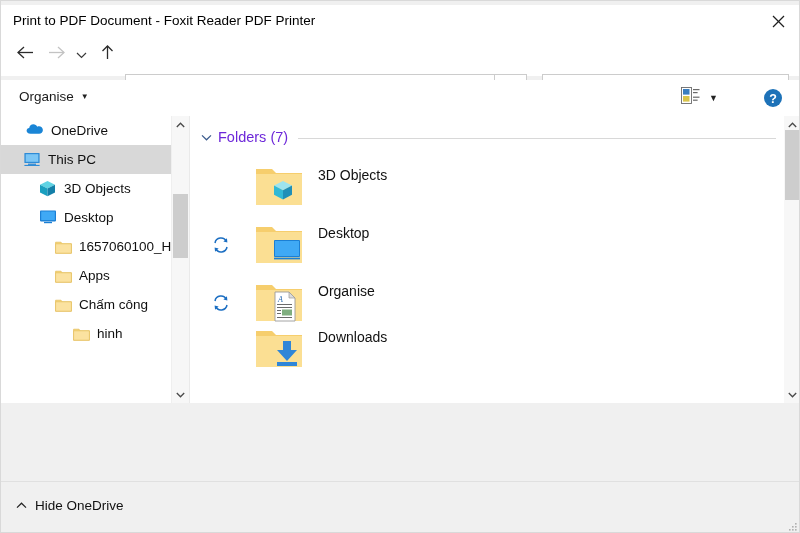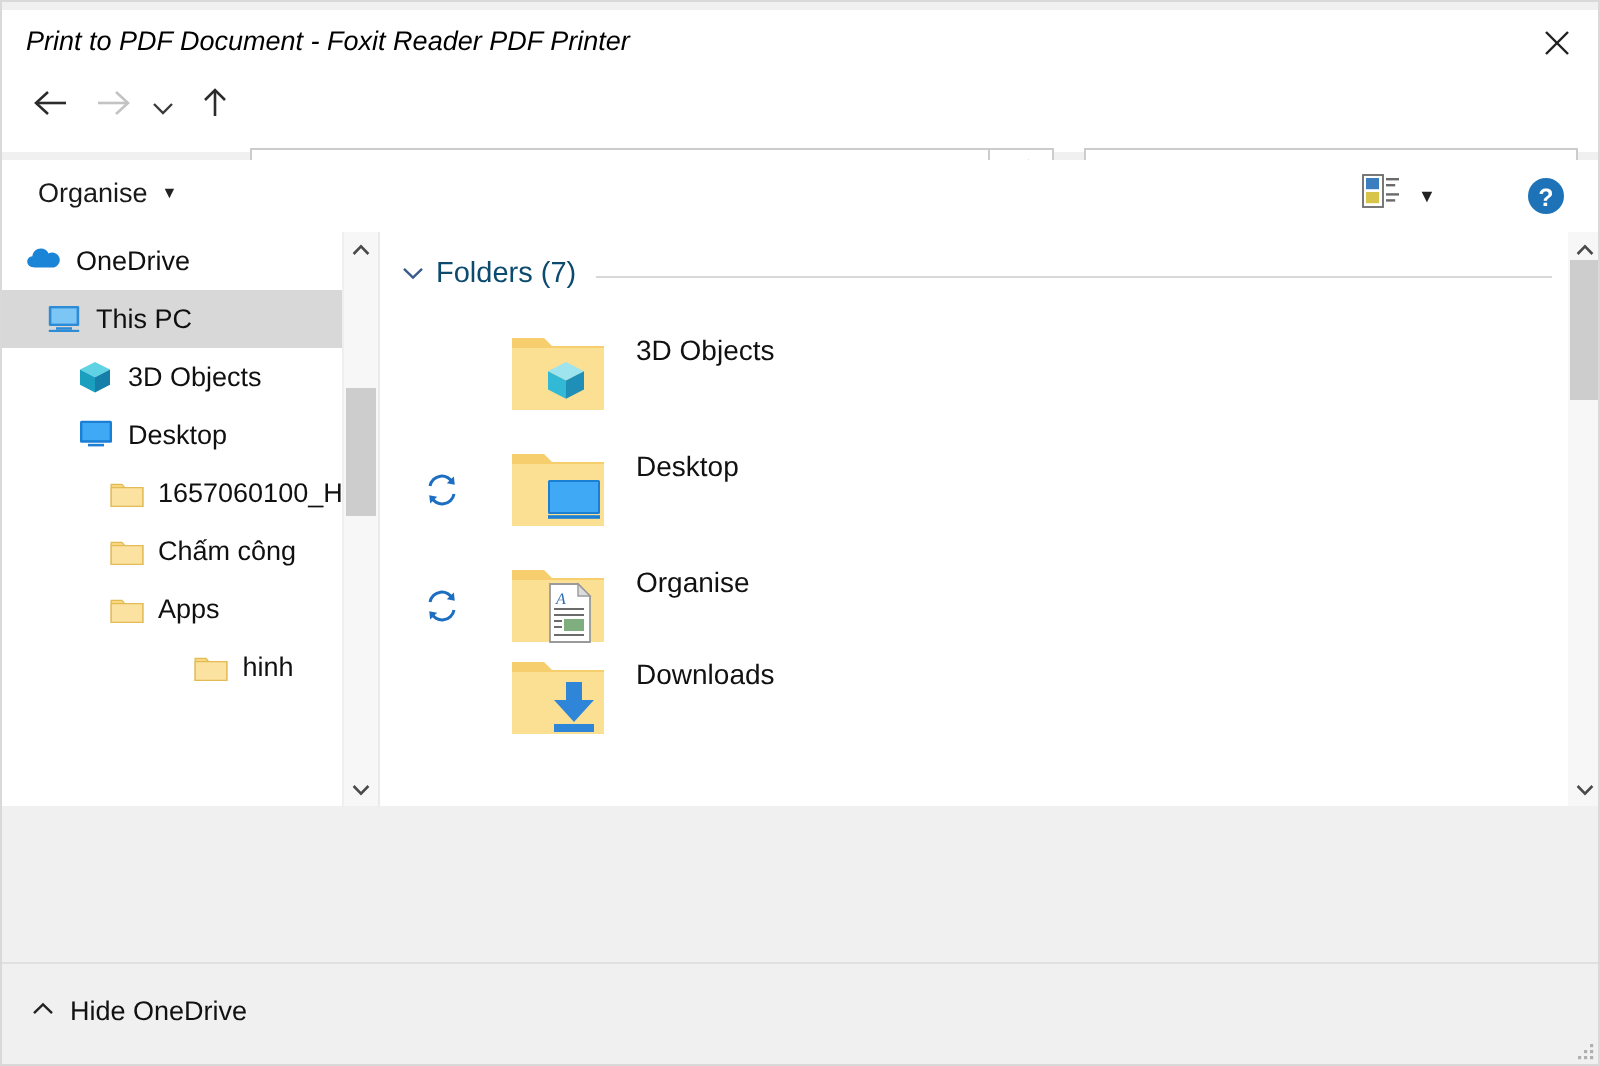--- a/index.html
+++ b/index.html
@@ -23,21 +23,20 @@
     border: 1px solid #d9d9d9;
     overflow: hidden;
   }
 
   
   .titlebar {
     position: absolute;
     left: 0; top: 4px;
     width: 800px; height: 33px;
     background: #ffffff;
-    font-style: italic;
   }
   .titlebar .title {
     position: absolute;
     left: 12px; top: 8px;
     font-size: 13.5px;
     color: #000000;
     white-space: nowrap;
   }
   .titlebar .closebtn {
     position: absolute;
@@ -214,21 +213,21 @@
     background: #ffffff;
     overflow: hidden;
   }
   .group-header {
     position: absolute;
     left: 11px; top: 13px;
     display: flex; align-items: center;
     width: 575px;
   }
   .group-chev { color: #3a5a8c; font-size: 11px; margin-right: 6px; }
-  .group-label { font-size: 14.5px; color: #0c4a6e; white-space: nowrap; }
+  .group-label { font-size: 14.5px; color: #6d28d9; white-space: nowrap; }
   .group-rule {
     flex: 1; height: 1px; background: #d8d8d8; margin-left: 10px; margin-top: 2px;
   }
   .frow {
     position: absolute;
     left: 0;
     width: 594px; height: 58px;
     display: flex; align-items: center;
   }
   .sync-badge {
@@ -419,21 +418,21 @@
           <circle cx="10" cy="10" r="9" fill="#1d72b8"></circle>
           <text x="10" y="14.8" font-family="Liberation Sans, sans-serif" font-size="12.5" font-weight="bold" fill="#ffffff" text-anchor="middle">?</text>
         </svg>
       </span>
     </div>
   </div>
 
   <div class="content">
 
     <div class="sidebar" id="tree">
-        <div class="tree-item" style="padding-left: 12px;">
+        <div class="tree-item" style="padding-left: 25px;">
           <span class="tree-ico"><svg width="18" height="13" viewBox="0 0 18 13">
               <path d="M4.6 11.8 C1.9 11.8 0.6 10.3 0.6 8.8 C0.6 7.4 1.7 6.2 3.2 6.1 C3.4 3.9 5.2 2.3 7.4 2.3 C9.1 2.3 10.6 3.3 11.3 4.7 C11.8 4.4 12.4 4.3 13 4.3 C15.1 4.3 16.8 5.9 16.9 7.9 C16.9 10 15.2 11.8 13.1 11.8 Z" fill="#1a85d6"></path>
             </svg></span>
           <span>OneDrive</span>
         </div>
         <div class="tree-item selected" style="padding-left: 22px;">
           <span class="tree-ico"><svg width="18" height="16" viewBox="0 0 18 16">
               <rect x="1.4" y="2" width="15.2" height="10" rx="0.6" fill="#2e8bd6"></rect>
               <rect x="2.7" y="3.2" width="12.6" height="7.6" fill="#7cc6f5"></rect>
               <rect x="5" y="12.6" width="8" height="1.3" fill="#2e8bd6"></rect>
@@ -462,30 +461,30 @@
               <path d="M0.6 2.2 h5.4 l1.3 1.6 h9.1 v9.4 h-15.8 z" fill="#f9d77e" stroke="#e3bb55" stroke-width="0.7"></path>
               <path d="M0.6 3.8 h15.8 v9.4 h-15.8 z" fill="#fbe2a0" stroke="#e3bb55" stroke-width="0.6"></path>
             </svg></span>
           <span>1657060100_Hà</span>
         </div>
         <div class="tree-item" style="padding-left: 54px;">
           <span class="tree-ico folder-ico"><svg width="17" height="14" viewBox="0 0 17 14">
               <path d="M0.6 2.2 h5.4 l1.3 1.6 h9.1 v9.4 h-15.8 z" fill="#f9d77e" stroke="#e3bb55" stroke-width="0.7"></path>
               <path d="M0.6 3.8 h15.8 v9.4 h-15.8 z" fill="#fbe2a0" stroke="#e3bb55" stroke-width="0.6"></path>
             </svg></span>
-          <span>Chấm công</span>
+          <span>Apps</span>
         </div>
         <div class="tree-item" style="padding-left: 54px;">
           <span class="tree-ico folder-ico"><svg width="17" height="14" viewBox="0 0 17 14">
               <path d="M0.6 2.2 h5.4 l1.3 1.6 h9.1 v9.4 h-15.8 z" fill="#f9d77e" stroke="#e3bb55" stroke-width="0.7"></path>
               <path d="M0.6 3.8 h15.8 v9.4 h-15.8 z" fill="#fbe2a0" stroke="#e3bb55" stroke-width="0.6"></path>
             </svg></span>
-          <span>Apps</span>
-        </div>
-        <div class="tree-item" style="padding-left: 72px; justify-content: center;">
+          <span>Chấm công</span>
+        </div>
+        <div class="tree-item" style="padding-left: 72px;">
           <span class="tree-ico folder-ico"><svg width="17" height="14" viewBox="0 0 17 14">
               <path d="M0.6 2.2 h5.4 l1.3 1.6 h9.1 v9.4 h-15.8 z" fill="#f9d77e" stroke="#e3bb55" stroke-width="0.7"></path>
               <path d="M0.6 3.8 h15.8 v9.4 h-15.8 z" fill="#fbe2a0" stroke="#e3bb55" stroke-width="0.6"></path>
             </svg></span>
           <span>hinh</span>
         </div>
       </div>
 
     <div class="sb-scroll">
       <div class="arr up">

